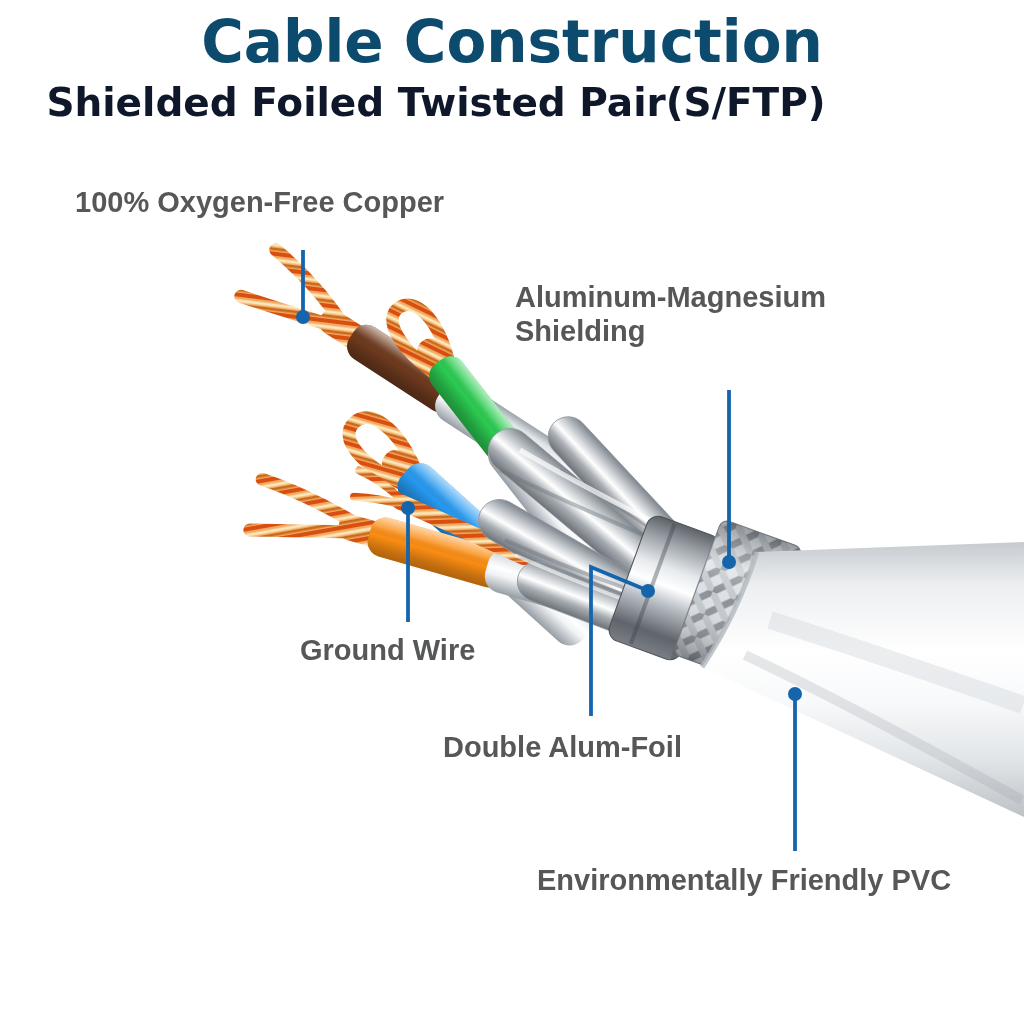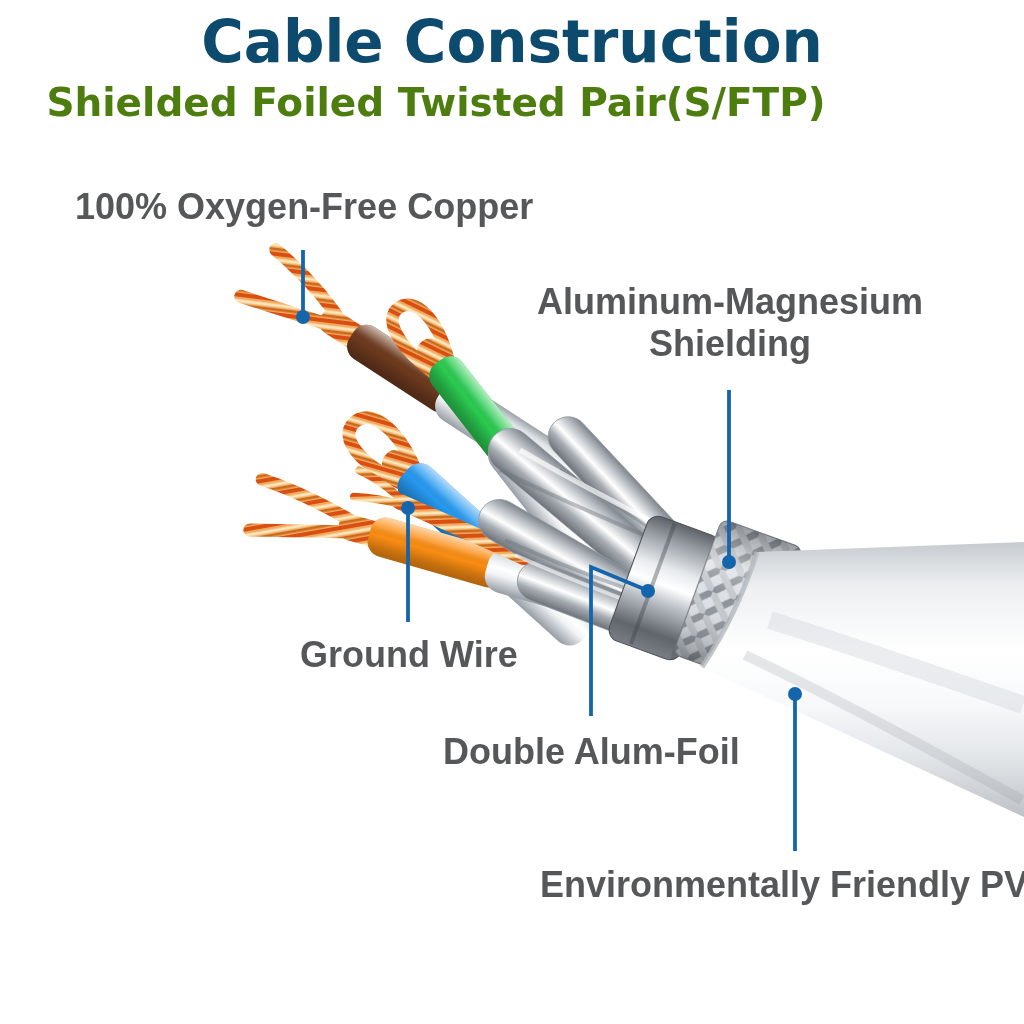--- a/index.html
+++ b/index.html
@@ -4,24 +4,24 @@
 <style>
   html,body{margin:0;padding:0;background:#fff;}
   .stage{position:relative;width:1024px;height:1024px;background:#ffffff;overflow:hidden;
          font-family:"Liberation Sans",sans-serif;}
   .art{position:absolute;left:0;top:0;}
   .title{position:absolute;top:8px;left:0;width:1024px;text-align:center;
          font-family:"DejaVu Sans",sans-serif;font-weight:bold;font-size:58px;
          color:#0c4a6e;letter-spacing:0;}
   .subtitle{position:absolute;top:80px;left:0;width:872px;text-align:center;
             font-family:"DejaVu Sans",sans-serif;font-weight:bold;font-size:39px;
-            color:#4d7c0f;}
-  .lbl{position:absolute;font-weight:bold;font-size:36px;color:#565758;
+            color:#0f172a;}
+  .lbl{position:absolute;font-weight:bold;font-size:29px;color:#565758;
        line-height:1.16;white-space:nowrap;}
-  .lbl.center{text-align:center;white-space:normal;}
+  .lbl.center{white-space:normal;}
   #lbl-copper{left:75px;top:186px;}
   #lbl-shielding{left:515px;top:281px;width:430px;}
   #lbl-ground{left:300px;top:634px;}
   #lbl-foil{left:443px;top:731px;}
   #lbl-pvc{left:537px;top:864px;width:520px;}
 </style>
 </head>
 <body>
 
 <div class="stage">

